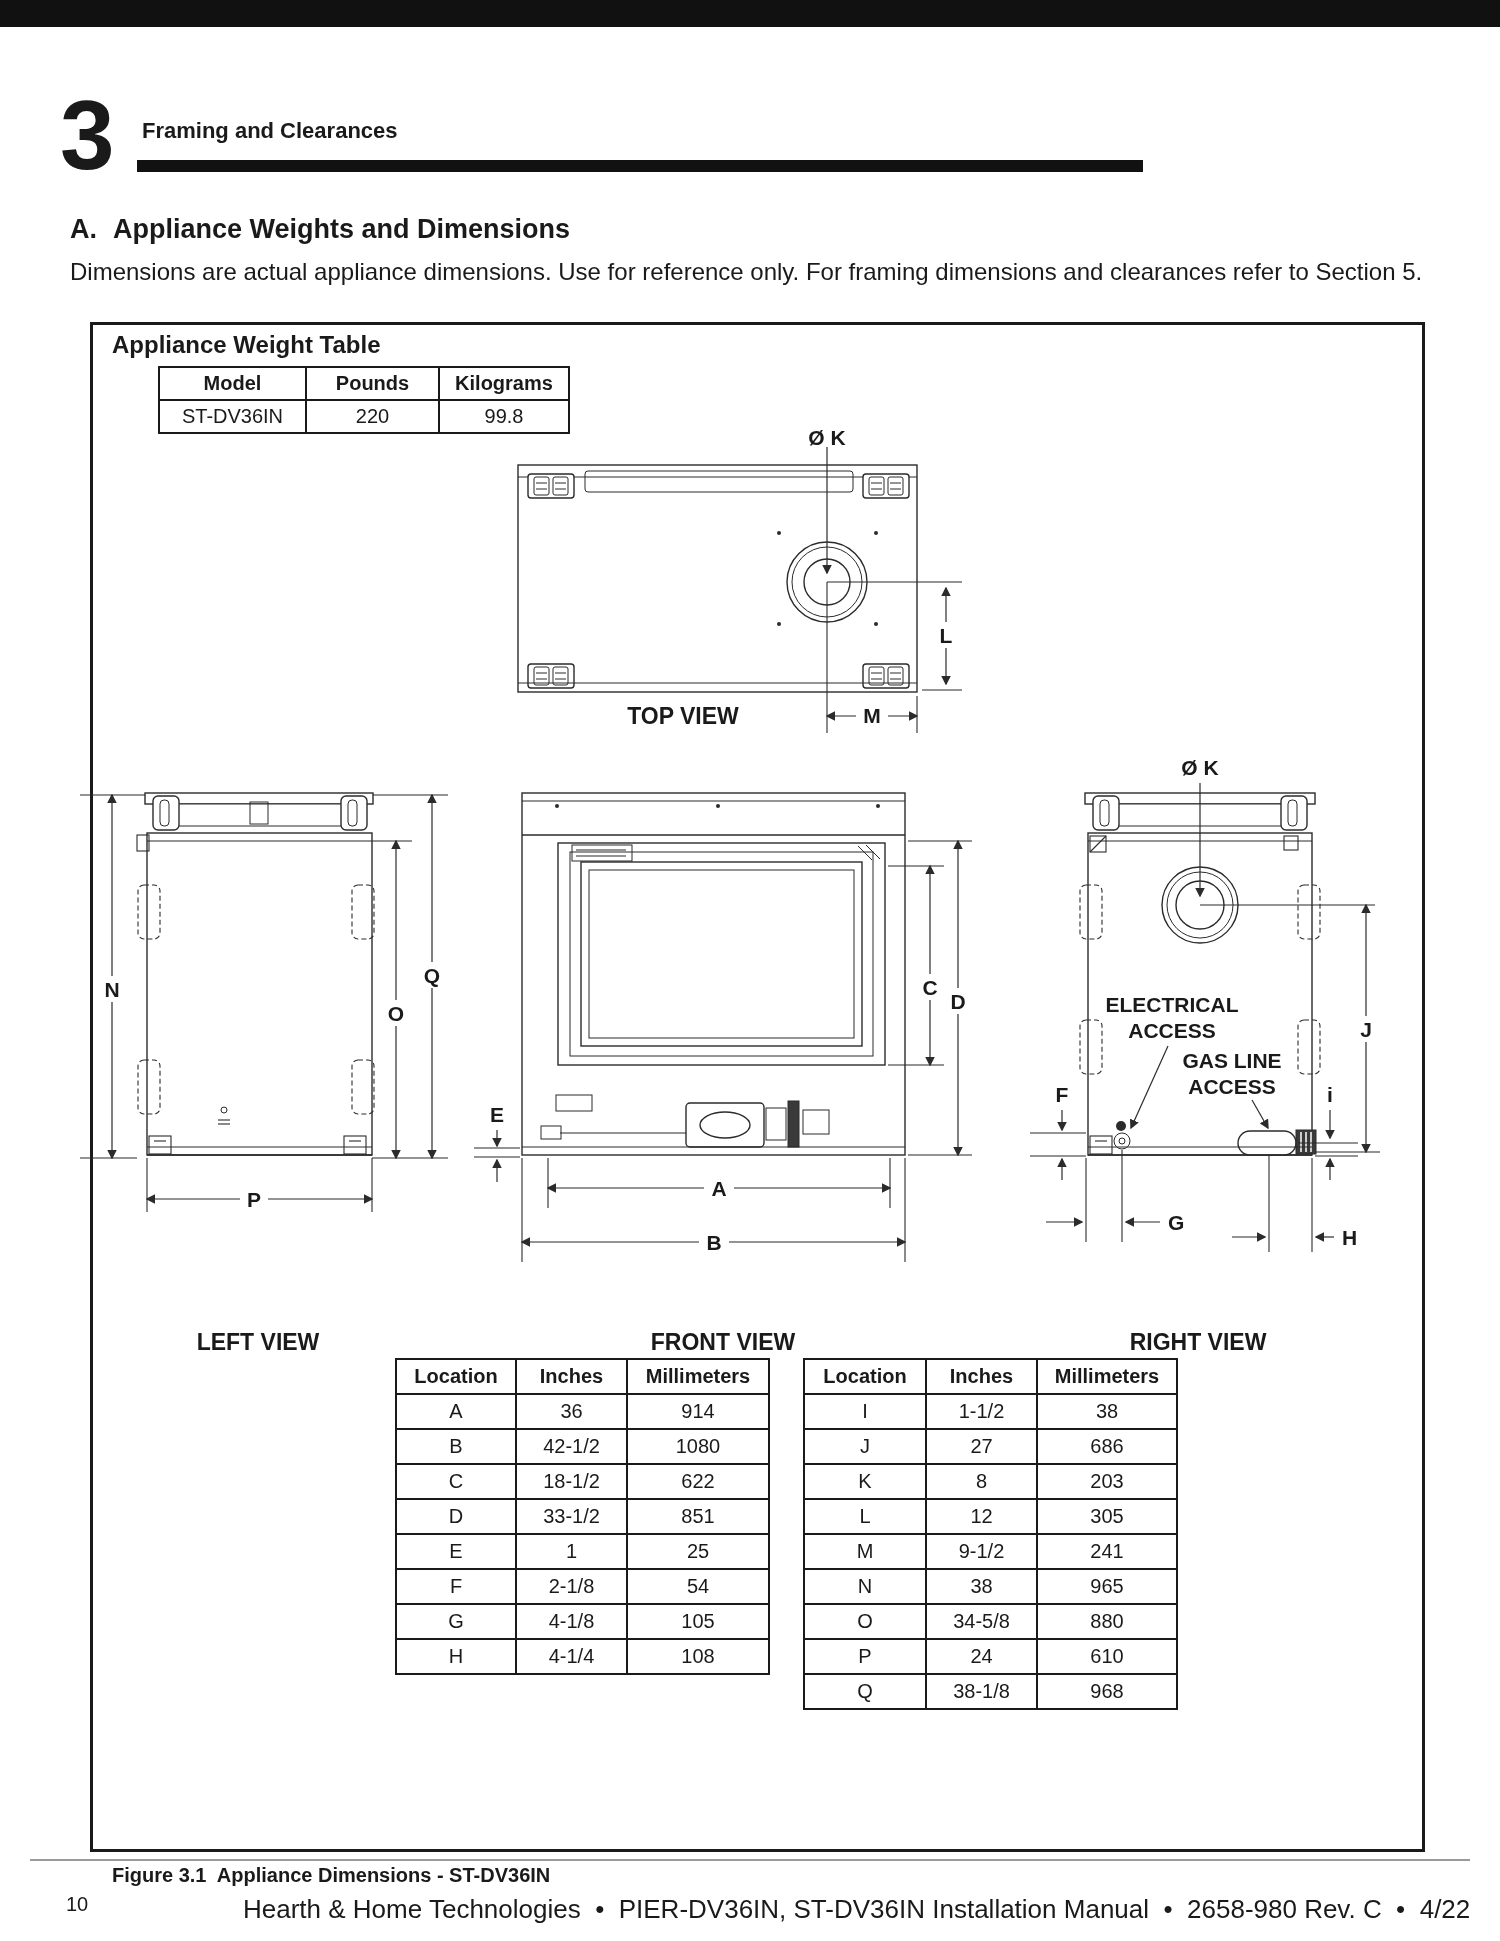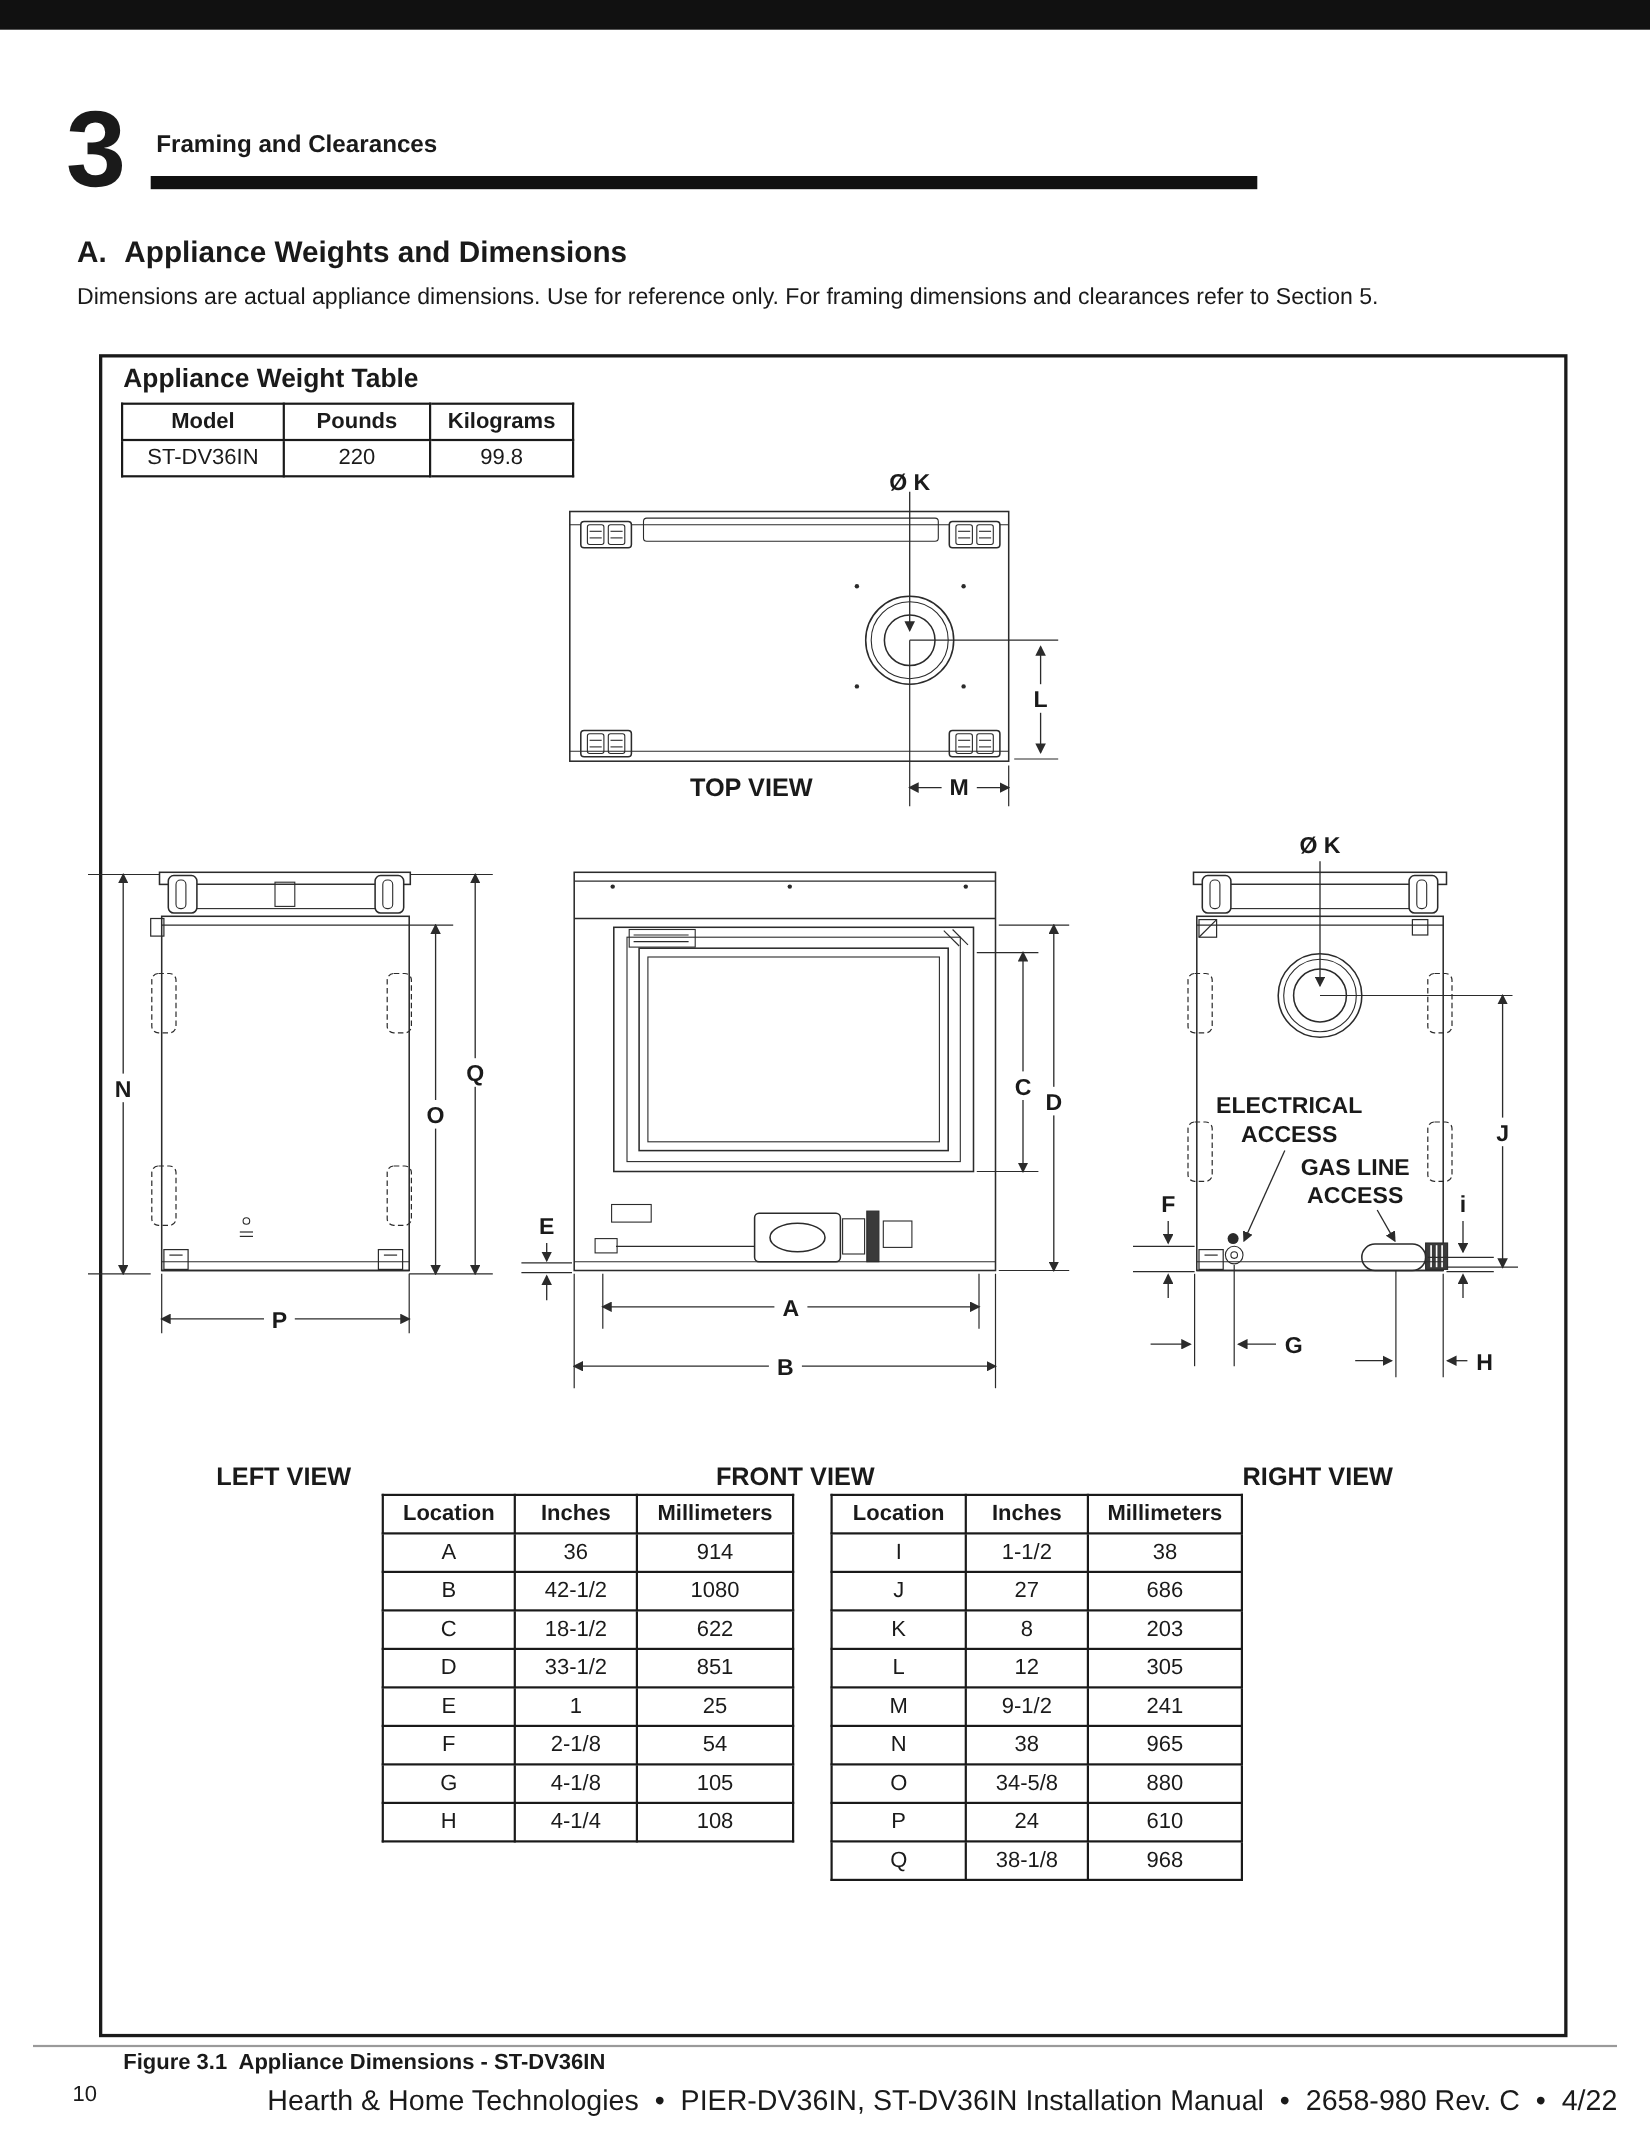--- a/index.html
+++ b/index.html
@@ -4,25 +4,25 @@
 <style>
   html,body{margin:0;padding:0;background:#fff;}
   .page{position:relative;width:1500px;height:1941px;background:#ffffff;
         font-family:"Liberation Sans",sans-serif;color:#1a1a1a;overflow:hidden;}
   .topbar{position:absolute;left:0;top:0;width:1500px;height:27px;background:#111;}
   .chapter-num{position:absolute;left:60px;top:86px;font-size:98px;font-weight:bold;line-height:1;letter-spacing:-3px;}
   .chapter-title{position:absolute;left:142px;top:118px;font-size:22px;font-weight:bold;}
   .title-rule{position:absolute;left:137px;top:160px;width:1006px;height:12px;background:#111;}
   .section-heading{position:absolute;left:70px;top:214px;font-size:27px;font-weight:bold;white-space:pre;}
   .section-heading .sh-prefix{margin-right:16px;}
-  .intro{position:absolute;left:70px;top:258px;font-size:21px;white-space:pre;}
+  .intro{position:absolute;left:70px;top:258px;font-size:24px;white-space:pre;}
   .figure-box{position:absolute;left:90px;top:322px;width:1335px;height:1530px;
               border:3px solid #1a1a1a;box-sizing:border-box;background:#fff;}
   .wt-title{position:absolute;left:112px;top:331px;font-size:24px;font-weight:bold;}
-  table.manual{border-collapse:collapse;table-layout:fixed;background:#fff;}
+  table.manual{border-collapse:collapse;table-layout:fixed;background:#fff;margin-left:48px;}
   table.manual th,table.manual td{border:2.4px solid #1a1a1a;text-align:center;vertical-align:middle;
       font-size:20px;padding:0;overflow:hidden;white-space:nowrap;}
   table.manual th{font-weight:bold;}
   .weight-table{position:absolute;left:110px;top:366px;width:410px;}
   .weight-table th,.weight-table td{height:31px;}
   .dim-table{position:absolute;width:373px;}
   .dim-table th,.dim-table td{height:33px;}
   .dim-table-left{left:347px;top:1358px;}
   .dim-table-right{left:755px;top:1358px;}
   .caption{position:absolute;left:112px;top:1816px;font-size:20px;font-weight:bold;white-space:pre;margin-top:48px;}

